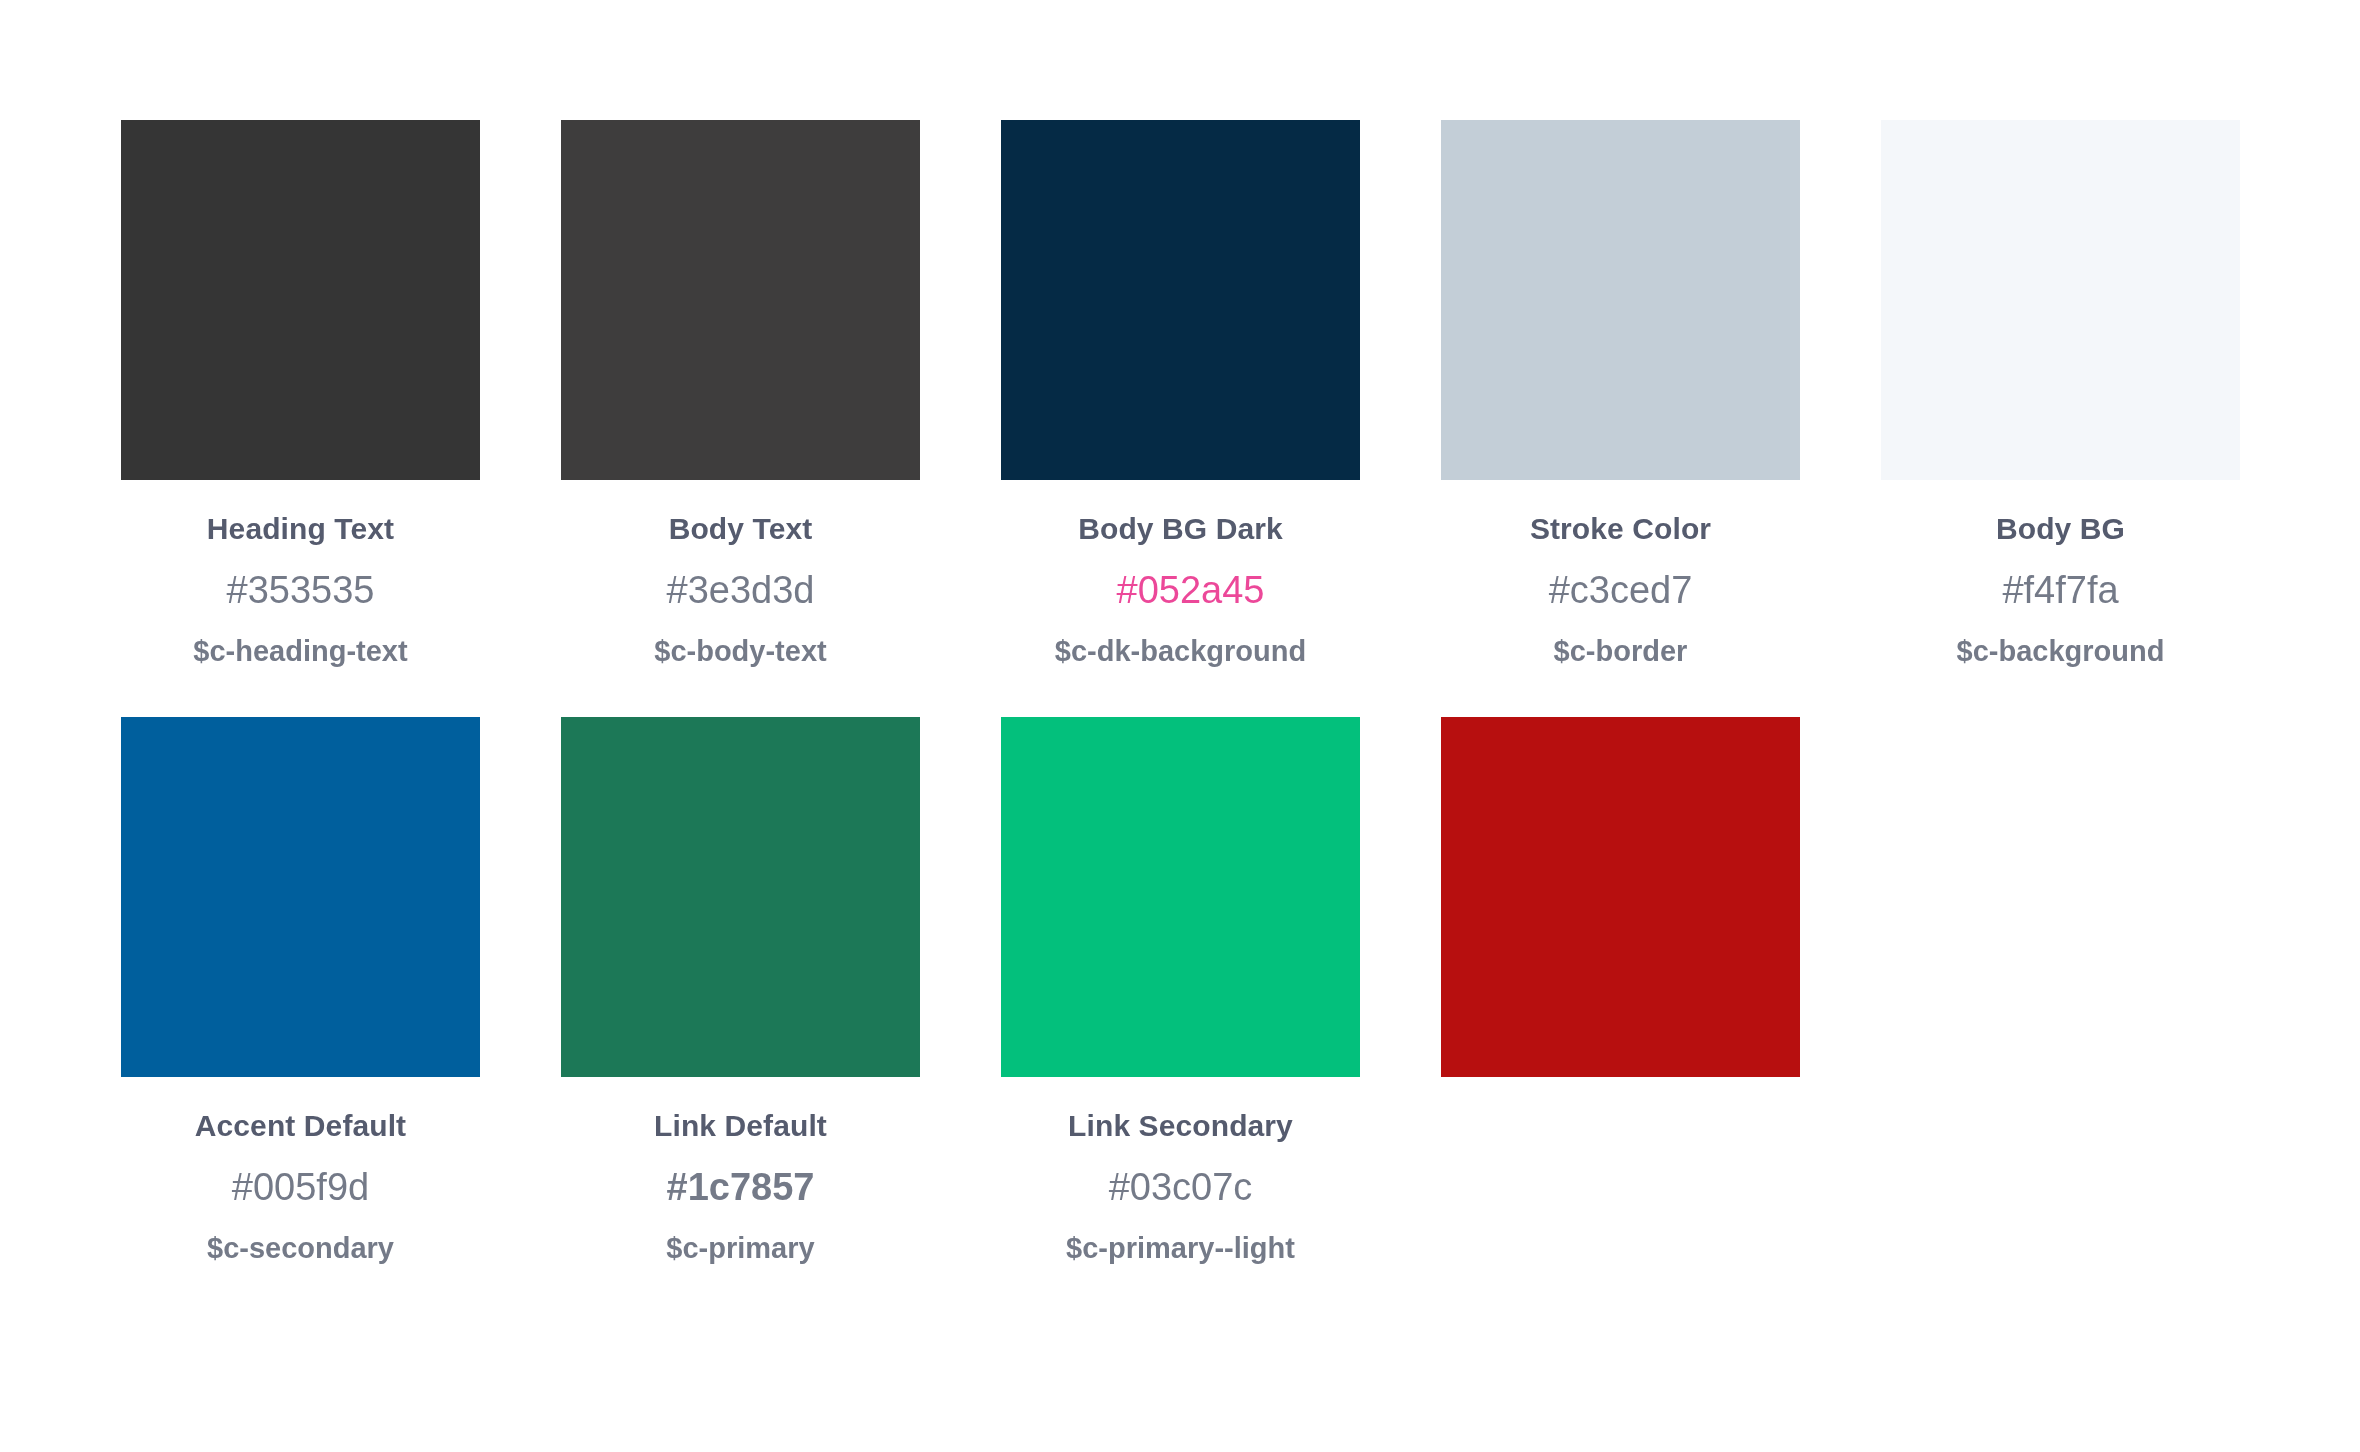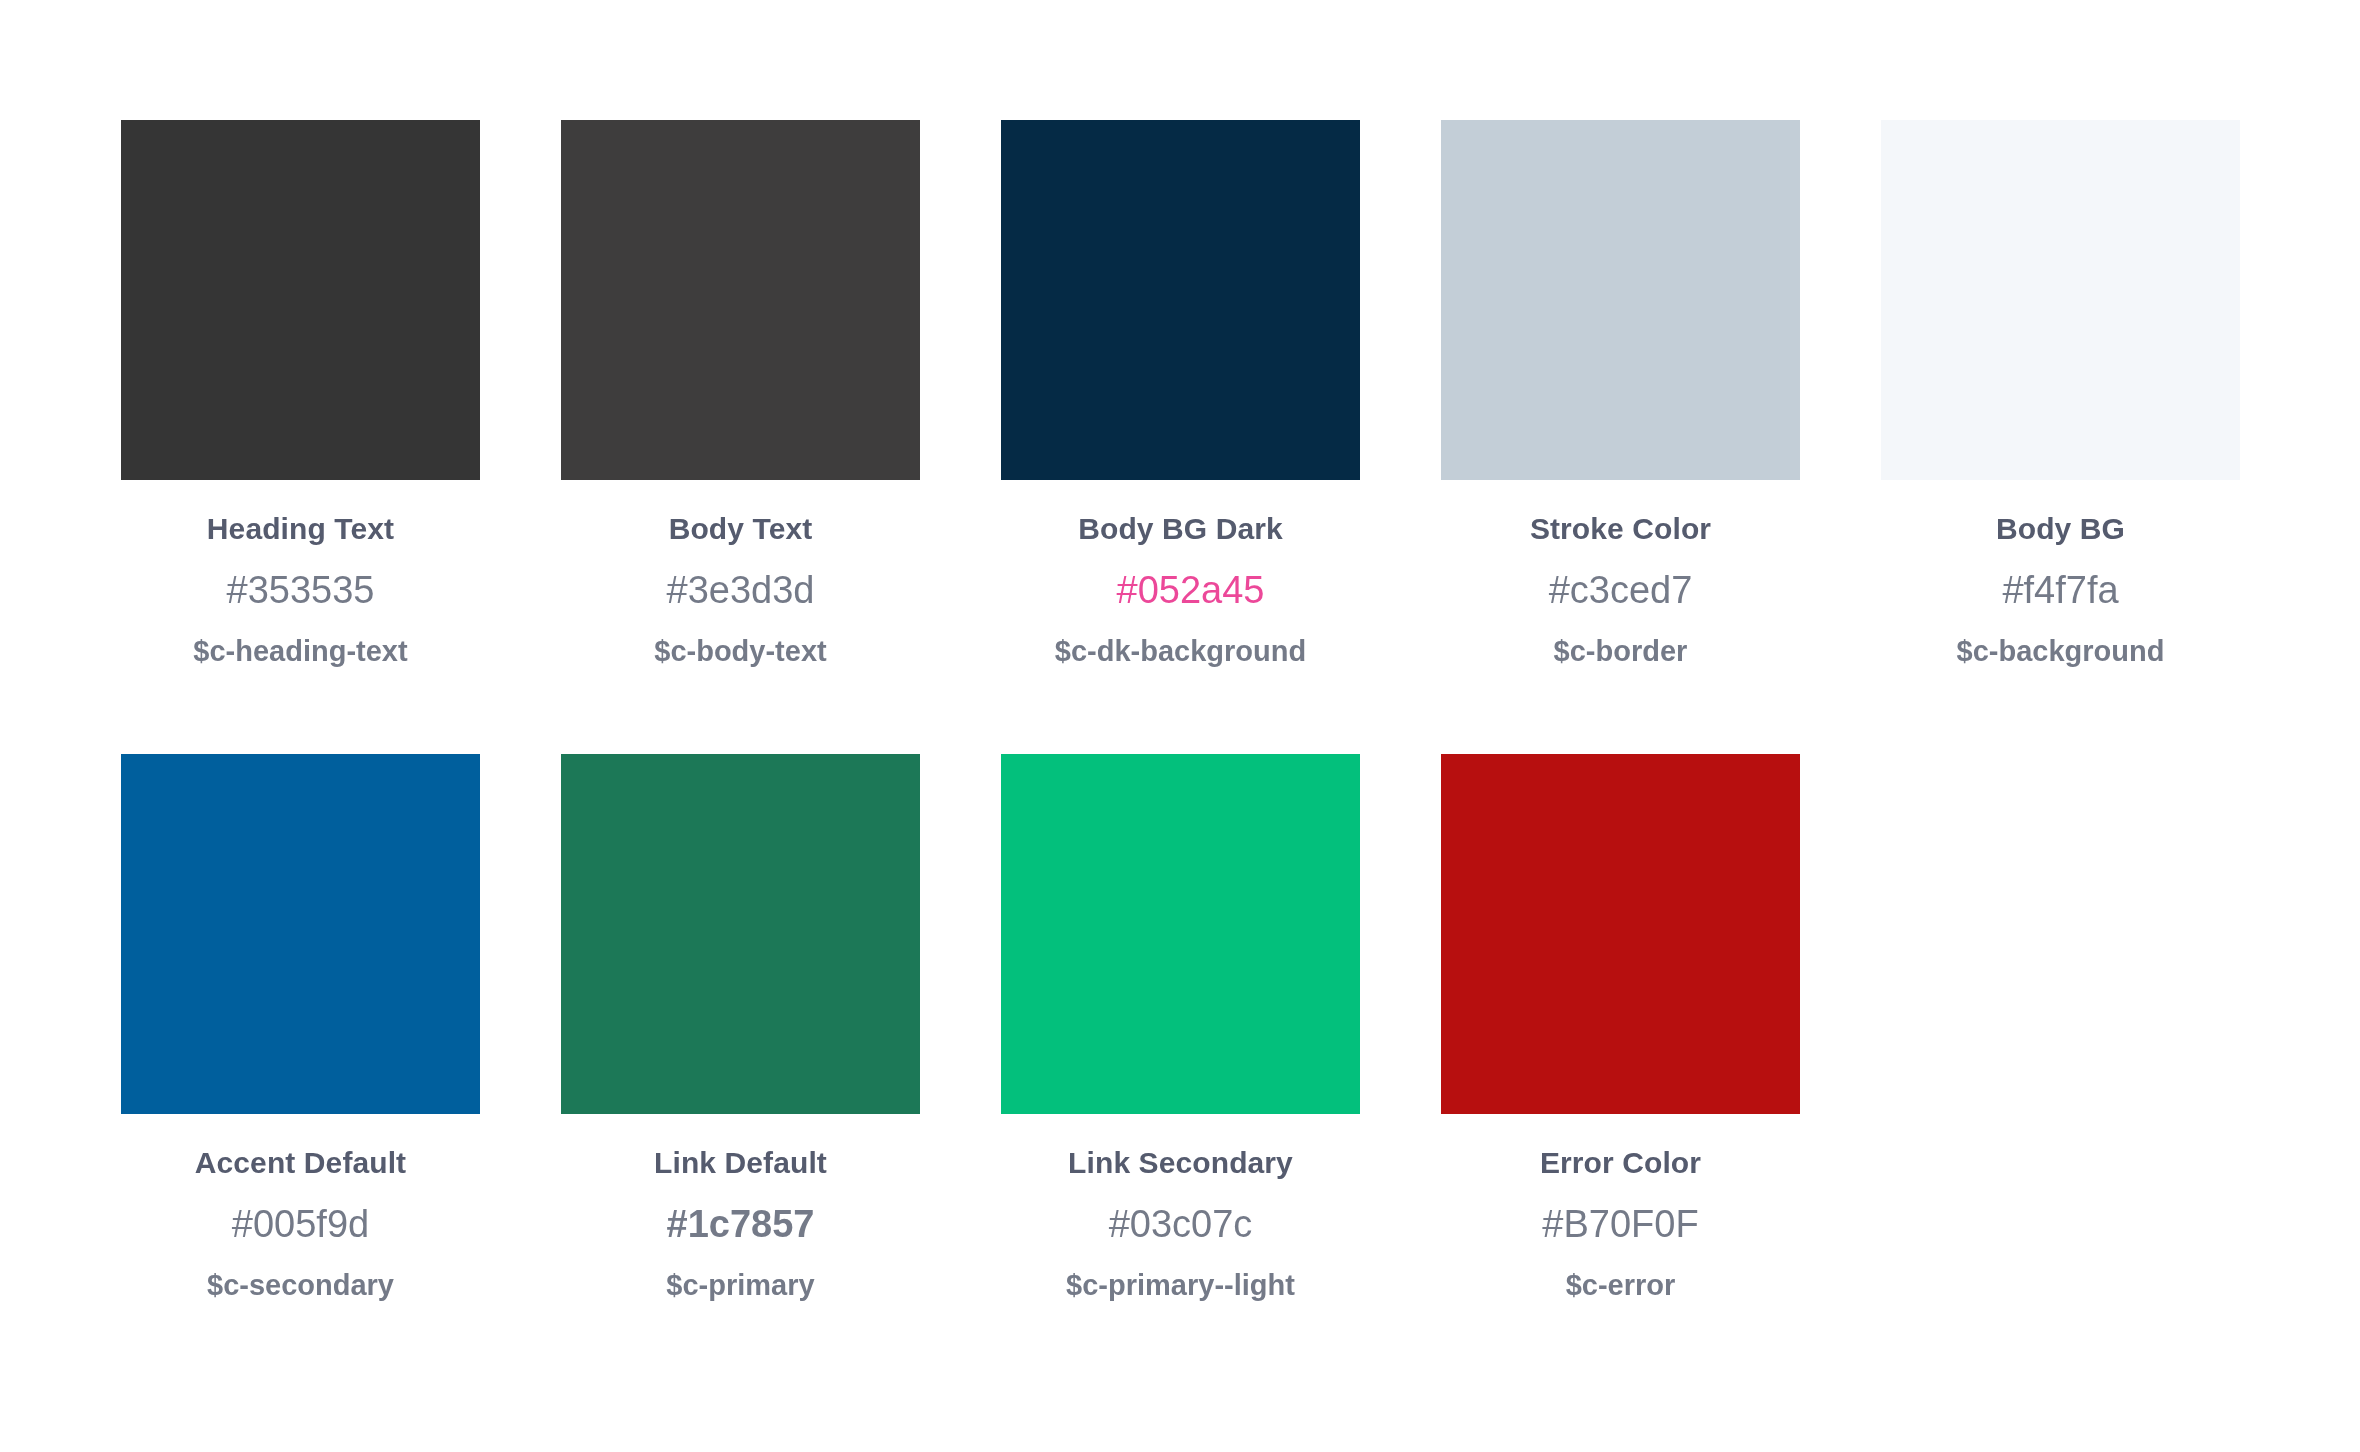--- a/index.html
+++ b/index.html
@@ -26,21 +26,21 @@
   }
 
   .palette-row {
     display: grid;
     grid-template-columns: repeat(5, 359px);
     column-gap: 81px;
     margin-bottom: 0;
   }
 
   .palette-row.row-2 {
-    margin-top: 88px;
+    margin-top: 51px;
   }
 
   .swatch-card {
     width: 359px;
   }
 
   .swatch-chip {
     width: 359px;
     height: 360px;
     display: block;
@@ -153,21 +153,16 @@
       <div class="swatch-chip" style="background-color: rgb(3, 192, 124);"></div>
       <div class="swatch-meta">
         <div class="swatch-title" style="color: rgb(85, 91, 110);">Link Secondary</div>
         <div class="swatch-hex" style="color: rgb(116, 122, 136);">#03c07c</div>
         <div class="swatch-token" style="color: rgb(116, 122, 136);">$c-primary--light</div>
       </div>
     </div>
 
     <div class="swatch-card">
       <div class="swatch-chip" style="background-color: rgb(183, 15, 15);"></div>
-      <div class="swatch-meta">
-        <div class="swatch-title" style="color: rgb(85, 91, 110);">Error Color</div>
-        <div class="swatch-hex" style="color: rgb(116, 122, 136);">#B70F0F</div>
-        <div class="swatch-token" style="color: rgb(116, 122, 136);">$c-error</div>
-      </div>
     </div>
   </div>
 
 </div>
 
 </body></html>

